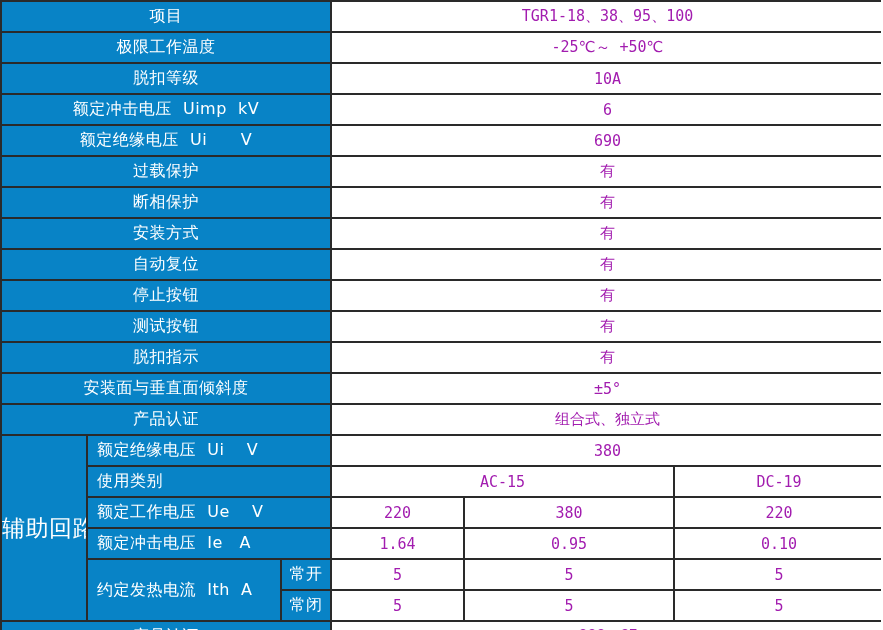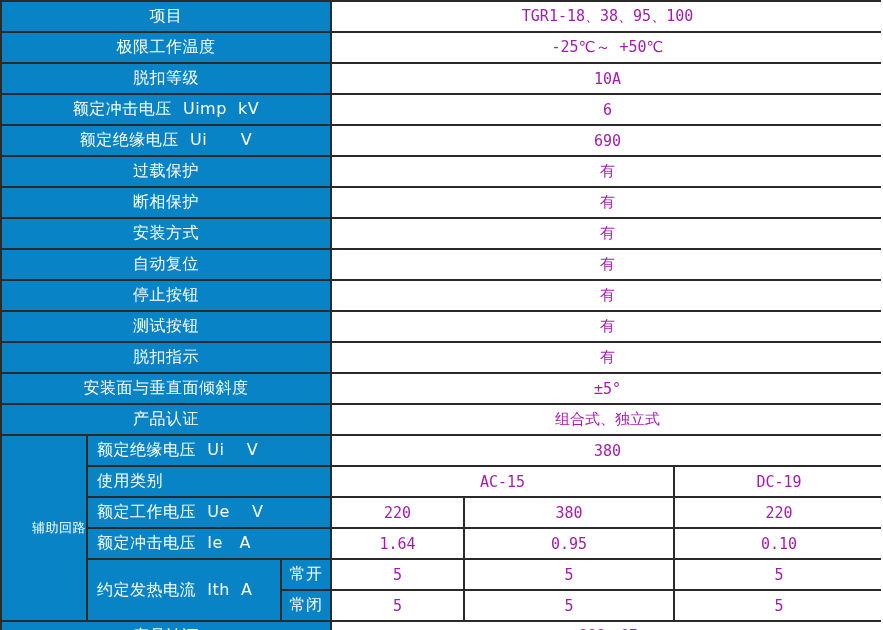--- a/index.html
+++ b/index.html
@@ -38,21 +38,21 @@
     text-align: center;
     font-size: 16px;
     letter-spacing: 0.5px;
   }
   td.lbl.sub {
     text-align: left;
     padding-left: 9px;
   }
   td.lbl.group {
     text-align: right;
-    font-size: 13px;
+    font-size: 23px;
   }
   td.val {
     background: #ffffff;
     color: #a21caf;
     text-align: center;
     font-size: 15px;
     font-family: "DejaVu Sans Mono", "Liberation Mono", "DejaVu Sans", monospace;
   }
 </style>
 </head>

